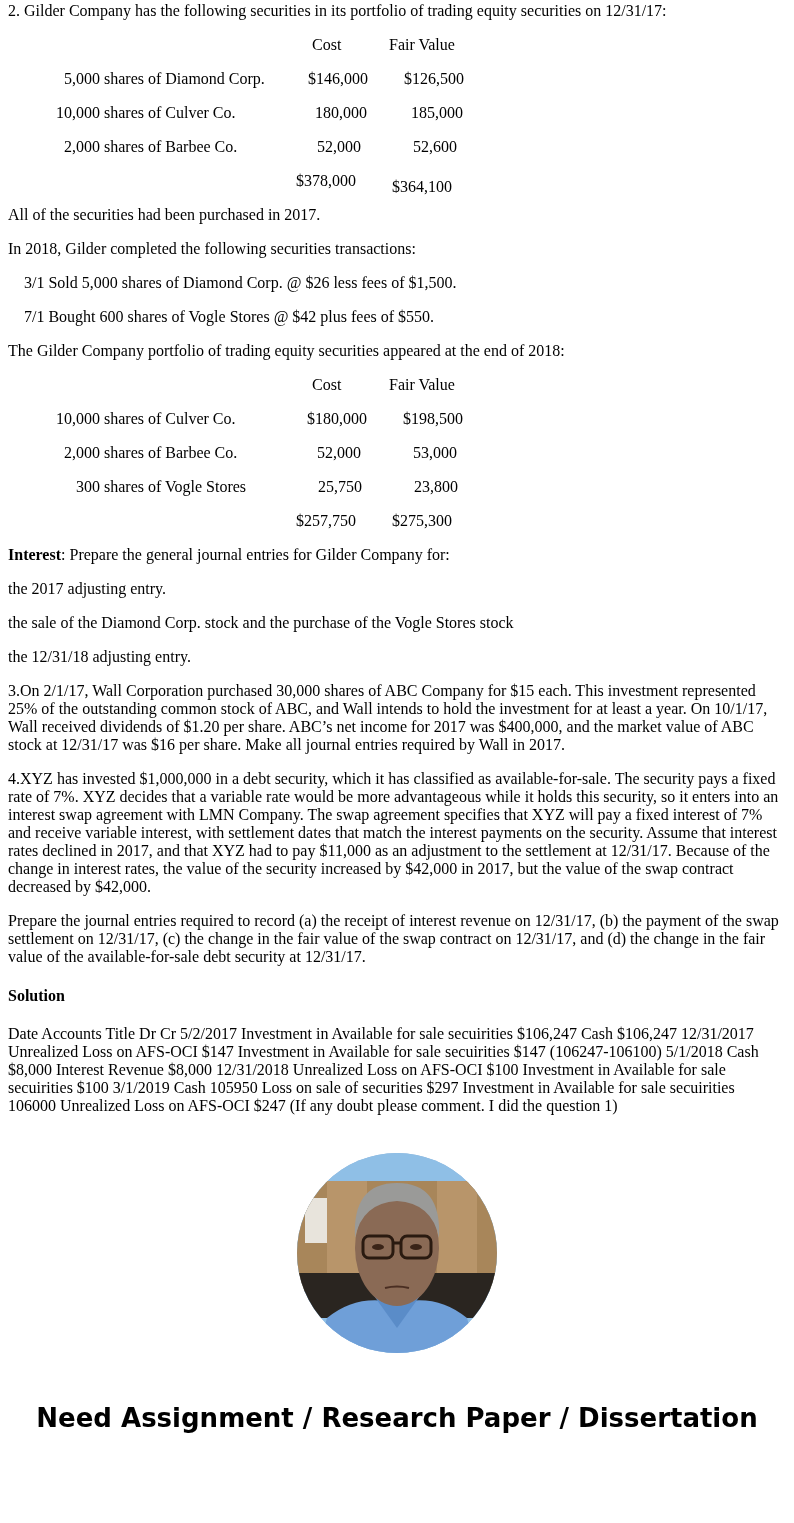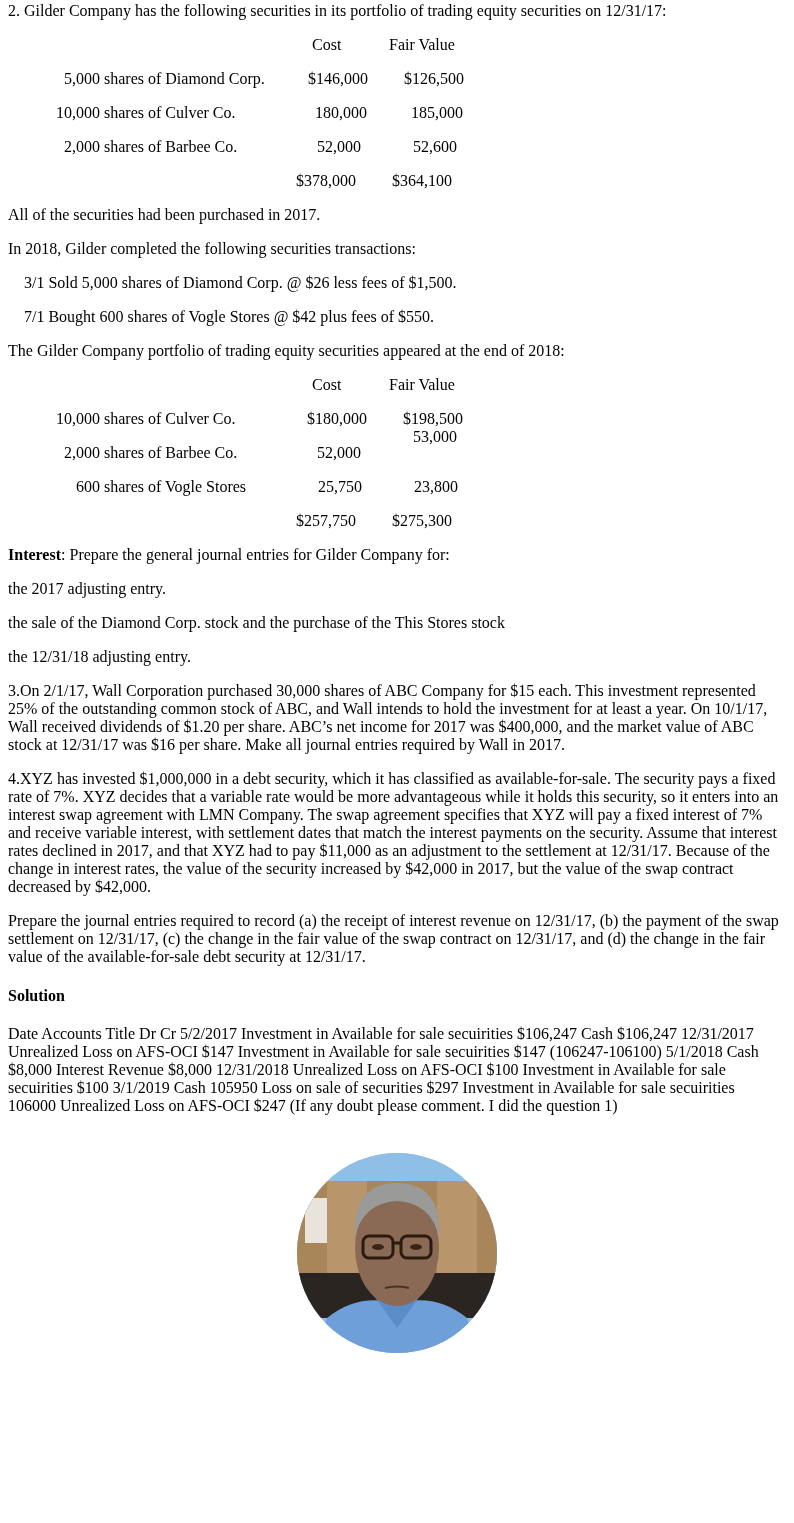--- a/index.html
+++ b/index.html
@@ -62,54 +62,54 @@
 
   <div class="abs" style="left:56px; top:104px;">10,000 shares of Culver Co.</div>
   <div class="abs" style="left:315px; top:104px;">180,000</div>
   <div class="abs" style="left:411px; top:104px;">185,000</div>
 
   <div class="abs" style="left:64px; top:138px;">2,000 shares of Barbee Co.</div>
   <div class="abs" style="left:317px; top:138px;">52,000</div>
   <div class="abs" style="left:413px; top:138px;">52,600</div>
 
   <div class="abs" style="left:296px; top:172px;">$378,000</div>
-  <div class="abs" style="left:392px; top:172px;text-align:right;">$364,100</div>
+  <div class="abs" style="left:392px; top:178px;text-align:right;">$364,100</div>
 </div>
 
 <div class="abs" style="left:8px; top:206px;">All of the securities had been purchased in 2017.</div>
 <div class="abs" style="left:8px; top:240px;">In 2018, Gilder completed the following securities transactions:</div>
 <div class="abs" style="left:24px; top:274px;">3/1 Sold 5,000 shares of Diamond Corp. @ $26 less fees of $1,500.</div>
 <div class="abs" style="left:24px; top:308px;">7/1 Bought 600 shares of Vogle Stores @ $42 plus fees of $550.</div>
 <div class="abs" style="left:8px; top:342px;">The Gilder Company portfolio of trading equity securities appeared at the end of 2018:</div>
 
 <div>
   <div class="abs hdr-cost" style="top:376px;">Cost</div>
   <div class="abs hdr-fv" style="top:376px;">Fair Value</div>
 
   <div class="abs" style="left:56px; top:410px;">10,000 shares of Culver Co.</div>
   <div class="abs" style="left:307px; top:410px;">$180,000</div>
   <div class="abs" style="left:403px; top:410px;">$198,500</div>
 
   <div class="abs" style="left:64px; top:444px;">2,000 shares of Barbee Co.</div>
   <div class="abs" style="left:317px; top:444px;">52,000</div>
-  <div class="abs" style="left:413px; top:428px;">53,000</div>
+  <div class="abs" style="left:413px; top:444px;">53,000</div>
 
-  <div class="abs" style="left:76px; top:478px;">600 shares of Vogle Stores</div>
+  <div class="abs" style="left:76px; top:478px;">300 shares of Vogle Stores</div>
   <div class="abs" style="left:318px; top:478px;">25,750</div>
   <div class="abs" style="left:414px; top:478px;">23,800</div>
 
   <div class="abs" style="left:296px; top:512px;">$257,750</div>
   <div class="abs" style="left:392px; top:512px;">$275,300</div>
 </div>
 
 <div class="abs" style="left:8px; top:546px;">
   <b>Interest</b><span>:  Prepare the general journal entries for Gilder Company for:</span>
 </div>
 <div class="abs" style="left:8px; top:580px;">the 2017 adjusting entry.</div>
-<div class="abs" style="left:8px; top:614px;">the sale of the Diamond Corp. stock and the purchase of the This Stores stock</div>
+<div class="abs" style="left:8px; top:614px;">the sale of the Diamond Corp. stock and the purchase of the Vogle Stores stock</div>
 <div class="abs" style="left:8px; top:648px;">the 12/31/18 adjusting entry.</div>
 
 <div class="para" style="top:682px;">3.On 2/1/17, Wall Corporation purchased 30,000 shares of ABC Company for $15 each.  This investment represented 25% of the outstanding common stock of ABC, and Wall intends to hold the investment for at least a year.  On 10/1/17, Wall received dividends of $1.20 per share.  ABC’s net income for 2017 was $400,000, and the market value of ABC stock at 12/31/17 was $16 per share.  Make all journal entries required by Wall in 2017.</div>
 
 <div class="para" style="top:770px;">4.XYZ has invested $1,000,000 in a debt security, which it has classified as available-for-sale. The security pays a fixed rate of 7%. XYZ decides that a variable rate would be more advantageous while it holds this security, so it enters into an interest swap agreement with LMN Company.  The swap agreement specifies that XYZ will pay a fixed interest of 7% and receive variable interest, with settlement dates that match the interest payments on the security.  Assume that interest rates declined in 2017, and that XYZ had to pay $11,000 as an adjustment to the settlement at 12/31/17.  Because of the change in interest rates, the value of the security increased by $42,000 in 2017, but the value of the swap contract decreased by $42,000.</div>
 <div class="para" style="top:912px;">Prepare the journal entries required to record (a) the receipt of interest revenue on 12/31/17, (b) the payment of the swap settlement on 12/31/17, (c) the change in the fair value of the swap contract on 12/31/17, and (d) the change in the fair value of the available-for-sale debt security at 12/31/17.</div>
 
 <div class="sol-title">Solution</div>
 <div class="para" style="top:1025px;">Date Accounts Title Dr Cr 5/2/2017 Investment in Available for sale secuirities $106,247 Cash $106,247 12/31/2017 Unrealized Loss on AFS-OCI $147 Investment in Available for sale secuirities $147 (106247-106100) 5/1/2018 Cash $8,000 Interest Revenue $8,000 12/31/2018 Unrealized Loss on AFS-OCI $100 Investment in Available for sale secuirities $100 3/1/2019 Cash 105950 Loss on sale of securities $297 Investment in Available for sale secuirities 106000 Unrealized Loss on AFS-OCI $247 (If any doubt please comment. I did the question 1)</div>
 
@@ -128,13 +128,14 @@
     <rect x="66" y="83" width="30" height="22" rx="6" fill="none" stroke="#2a1a10" stroke-width="3"></rect>
     <rect x="104" y="83" width="30" height="22" rx="6" fill="none" stroke="#2a1a10" stroke-width="3"></rect>
     <line x1="96" y1="90" x2="104" y2="90" stroke="#2a1a10" stroke-width="3"></line>
     <ellipse cx="81" cy="94" rx="6" ry="3" fill="#3a2418"></ellipse>
     <ellipse cx="119" cy="94" rx="6" ry="3" fill="#3a2418"></ellipse>
     <path d="M88 135 Q100 132 112 135" stroke="#4a2e22" stroke-width="2" fill="none"></path>
   </svg>
 </div>
 
 <div class="footer">
+  <div>Need Assignment / Research Paper / Dissertation</div>
 </div>
 
 </body></html>

